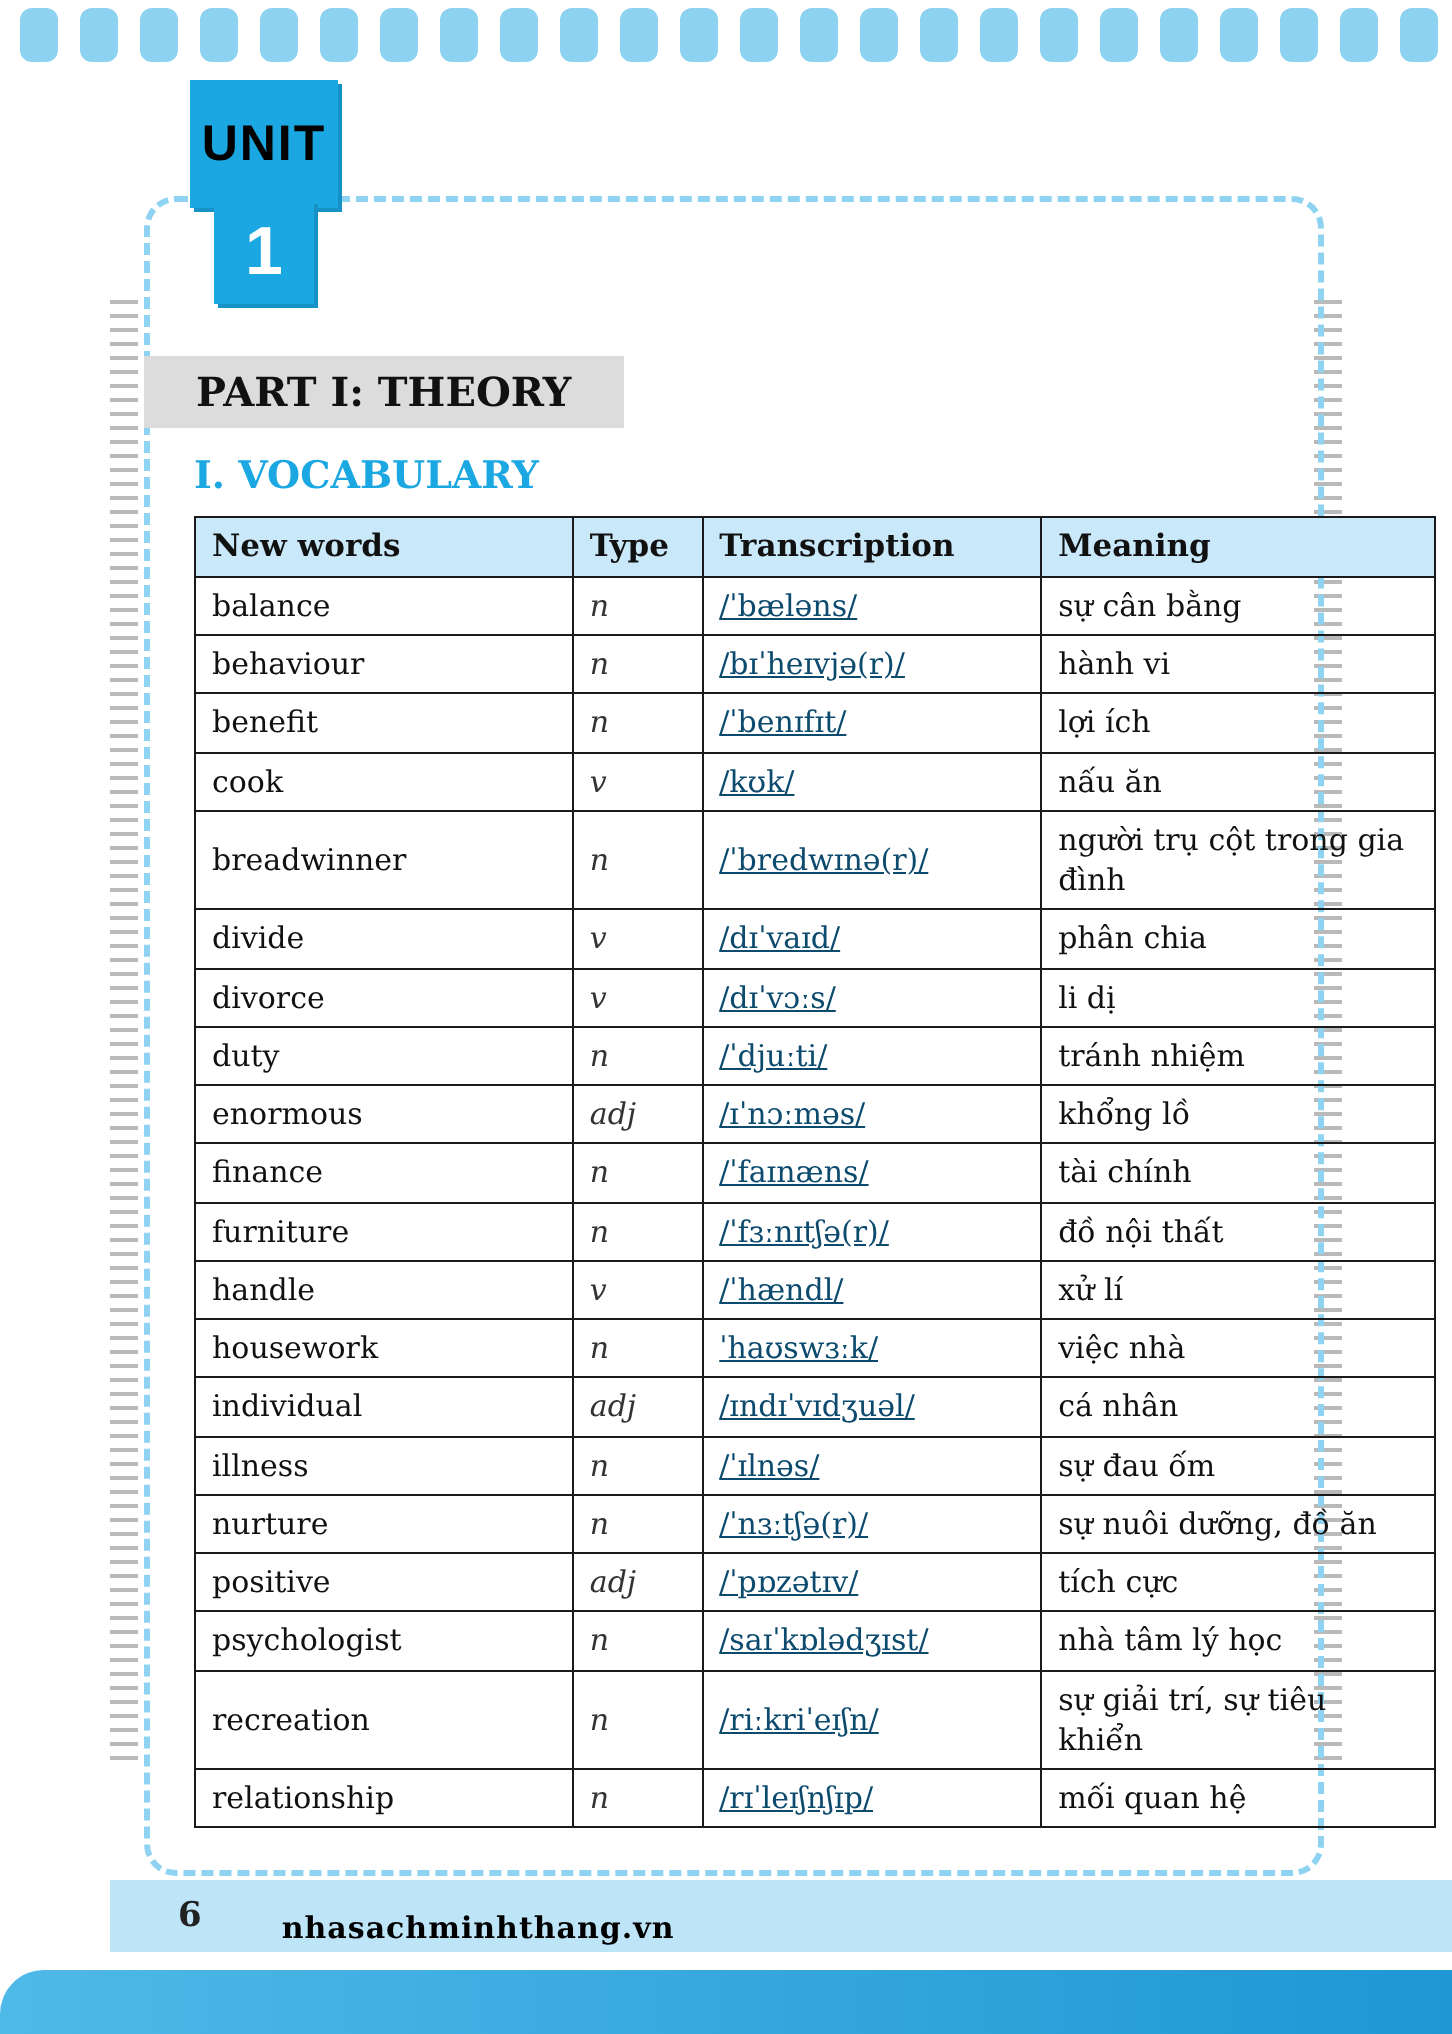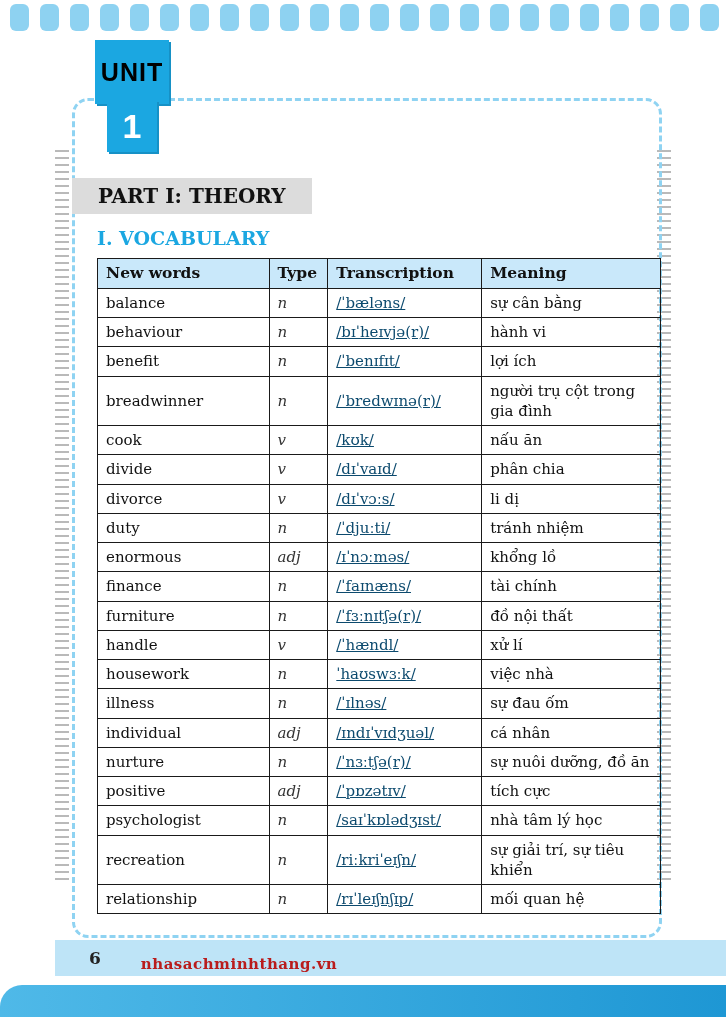--- a/index.html
+++ b/index.html
@@ -60,21 +60,21 @@
     background:#dcdcdc;color:#111;
     font-family:"DejaVu Serif",serif;font-weight:bold;font-size:20px;
     padding:6px 26px;
   }
   .section-heading{
     position:absolute;left:97px;top:227px;
     font-family:"DejaVu Serif",serif;font-weight:bold;font-size:19px;color:#1ba7e1;
   }
   
   table.vocab{
-    position:absolute;left:97px;top:258px;width:564px;
+    position:absolute;left:97px;top:258px;width:621px;
     border-collapse:collapse;
     font-family:"DejaVu Serif",serif;font-size:15px;color:#111;
   }
   table.vocab th,table.vocab td{
     border:1.5px solid #1a1a1a;
     padding:4px 8px;line-height:1.35;vertical-align:middle;text-align:left;
   }
   table.vocab th{
     background:#c9e8fa;font-weight:bold;font-size:15.5px;
   }
@@ -82,21 +82,21 @@
   td.cell-transcription{color:#0c4a6e;text-decoration:underline;}
   
   .footer-strip{
     position:absolute;left:55px;right:0;top:940px;height:36px;
     background:#bee4f7;display:flex;align-items:center;
   }
   .page-number{
     margin-left:34px;font-family:"DejaVu Serif",serif;font-weight:bold;font-size:17px;color:#222;
   }
   .website{
-    margin-left:40px;font-family:"DejaVu Serif",serif;font-weight:bold;font-size:15px;color:#b91c1c;letter-spacing:.5px;margin-top:12px;
+    margin-left:40px;font-family:"DejaVu Serif",serif;font-weight:bold;font-size:15px;color:#000000;letter-spacing:.5px;margin-top:12px;
   }
   .bottom-bar{
     position:absolute;left:0;right:0;bottom:0;height:32px;
     background:linear-gradient(to right,#4fb9e8,#1e97d4);
     border-top-left-radius:22px;
   }
 </style>
 </head>
 <body>
 
@@ -174,30 +174,30 @@
           <td class="cell-transcription">/bɪˈheɪvjə(r)/</td>
           <td class="cell-meaning">hành vi</td>
         </tr>
         <tr>
           <td class="cell-new-word">benefit</td>
           <td class="cell-type">n</td>
           <td class="cell-transcription">/ˈbenɪfɪt/</td>
           <td class="cell-meaning">lợi ích</td>
         </tr>
         <tr>
+          <td class="cell-new-word">cook</td>
+          <td class="cell-type">v</td>
+          <td class="cell-transcription">/kʊk/</td>
+          <td class="cell-meaning">nấu ăn</td>
+        </tr>
+        <tr>
           <td class="cell-new-word">breadwinner</td>
           <td class="cell-type">n</td>
           <td class="cell-transcription">/ˈbredwɪnə(r)/</td>
           <td class="cell-meaning">người trụ cột trong gia đình</td>
-        </tr>
-        <tr>
-          <td class="cell-new-word">cook</td>
-          <td class="cell-type">v</td>
-          <td class="cell-transcription">/kʊk/</td>
-          <td class="cell-meaning">nấu ăn</td>
         </tr>
         <tr>
           <td class="cell-new-word">divide</td>
           <td class="cell-type">v</td>
           <td class="cell-transcription">/dɪˈvaɪd/</td>
           <td class="cell-meaning">phân chia</td>
         </tr>
         <tr>
           <td class="cell-new-word">divorce</td>
           <td class="cell-type">v</td>
@@ -234,32 +234,32 @@
           <td class="cell-transcription">/ˈhændl/</td>
           <td class="cell-meaning">xử lí</td>
         </tr>
         <tr>
           <td class="cell-new-word">housework</td>
           <td class="cell-type">n</td>
           <td class="cell-transcription">ˈhaʊswɜːk/</td>
           <td class="cell-meaning">việc nhà</td>
         </tr>
         <tr>
-          <td class="cell-new-word">illness</td>
-          <td class="cell-type">n</td>
-          <td class="cell-transcription">/ˈɪlnəs/</td>
-          <td class="cell-meaning">sự đau ốm</td>
-        </tr>
-        <tr>
           <td class="cell-new-word">individual</td>
           <td class="cell-type">adj</td>
           <td class="cell-transcription">/ɪndɪˈvɪdʒuəl/</td>
           <td class="cell-meaning">cá nhân</td>
         </tr>
         <tr>
+          <td class="cell-new-word">illness</td>
+          <td class="cell-type">n</td>
+          <td class="cell-transcription">/ˈɪlnəs/</td>
+          <td class="cell-meaning">sự đau ốm</td>
+        </tr>
+        <tr>
           <td class="cell-new-word">nurture</td>
           <td class="cell-type">n</td>
           <td class="cell-transcription">/ˈnɜːtʃə(r)/</td>
           <td class="cell-meaning">sự nuôi dưỡng, đồ ăn</td>
         </tr>
         <tr>
           <td class="cell-new-word">positive</td>
           <td class="cell-type">adj</td>
           <td class="cell-transcription">/ˈpɒzətɪv/</td>
           <td class="cell-meaning">tích cực</td>

